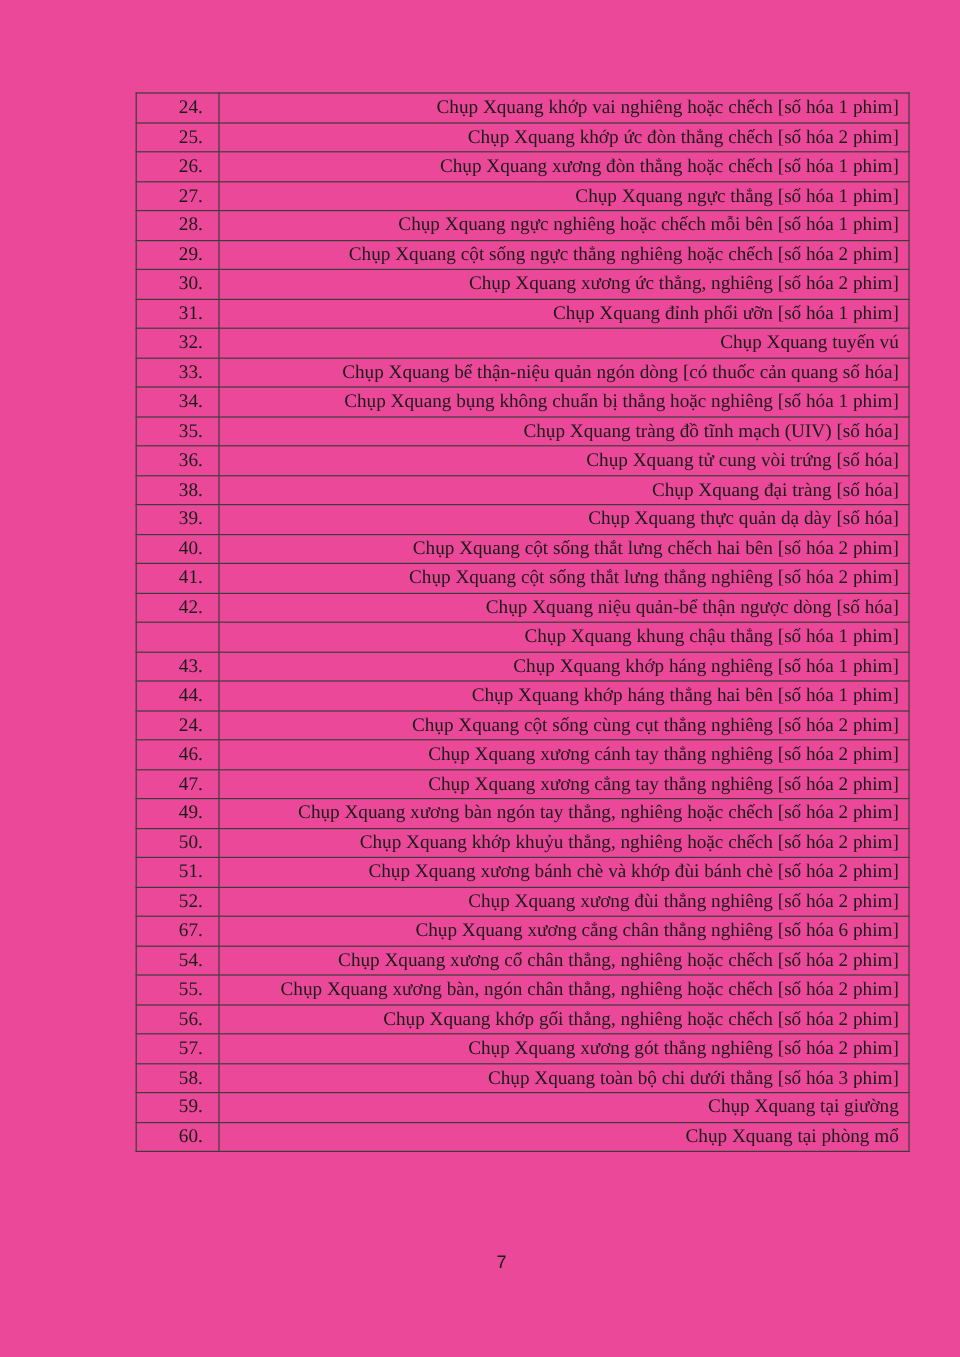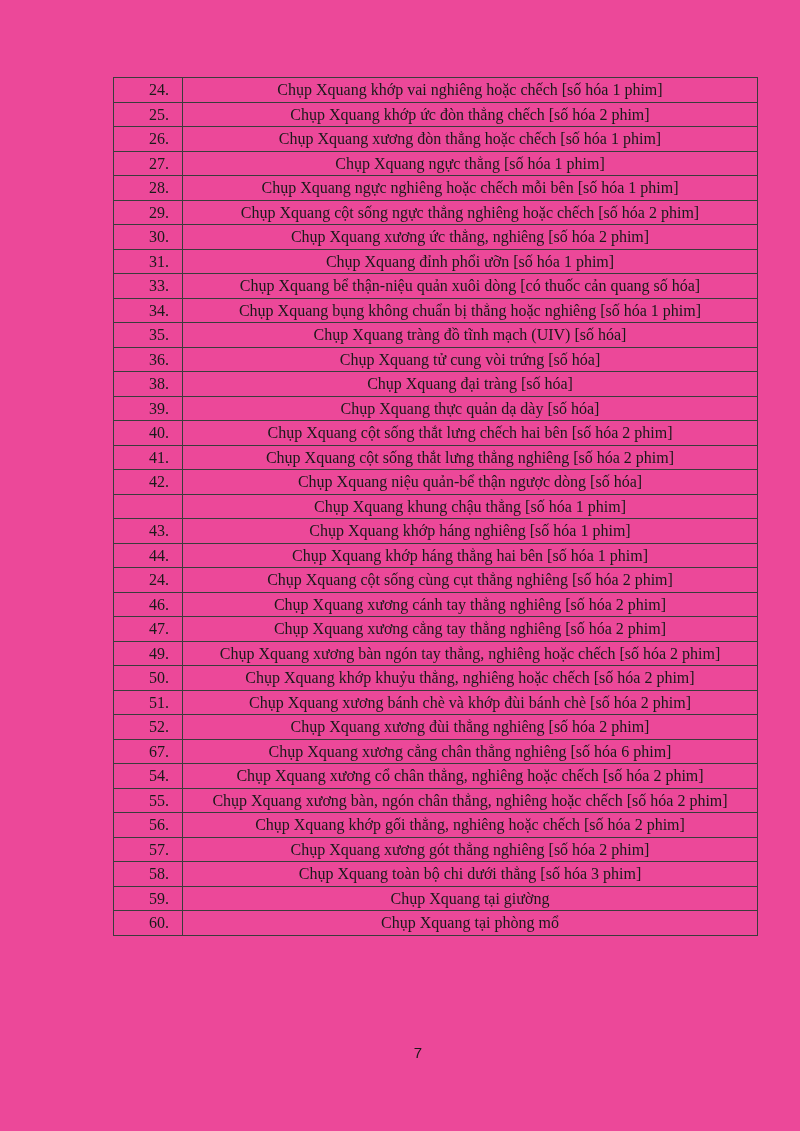--- a/index.html
+++ b/index.html
@@ -36,21 +36,21 @@
     vertical-align: middle;
     color: #1a1a1a;
   }
   .proc-table td.col-no {
     width: 69px;
     text-align: right;
     padding-right: 13px;
     box-sizing: border-box;
   }
   .proc-table td.col-text {
-    text-align: center;
+    text-align: right;
     margin-left: 11px;
   }
   .page-number {
     position: absolute;
     left: 0;
     top: 1044px;
     width: 836px;
     text-align: center;
     font-family: "Liberation Sans", "DejaVu Sans", sans-serif;
     font-size: 15px;
@@ -97,24 +97,28 @@
     <tr>
       <td class="col-no">30.</td>
       <td class="col-text">Chụp Xquang xương ức thẳng, nghiêng [số hóa 2 phim]</td>
     </tr>
 
     <tr>
       <td class="col-no">31.</td>
       <td class="col-text">Chụp Xquang đỉnh phổi ưỡn [số hóa 1 phim]</td>
     </tr>
 
+    <tr>
+      <td class="col-no">32.</td>
+      <td class="col-text">Chụp Xquang tuyến vú</td>
+    </tr>
 
     <tr>
       <td class="col-no">33.</td>
-      <td class="col-text">Chụp Xquang bể thận-niệu quản xuôi dòng [có thuốc cản quang số hóa]</td>
+      <td class="col-text">Chụp Xquang bể thận-niệu quản ngón dòng [có thuốc cản quang số hóa]</td>
     </tr>
 
     <tr>
       <td class="col-no">34.</td>
       <td class="col-text">Chụp Xquang bụng không chuẩn bị thẳng hoặc nghiêng [số hóa 1 phim]</td>
     </tr>
 
     <tr>
       <td class="col-no">35.</td>
       <td class="col-text">Chụp Xquang tràng đồ tĩnh mạch (UIV) [số hóa]</td>

